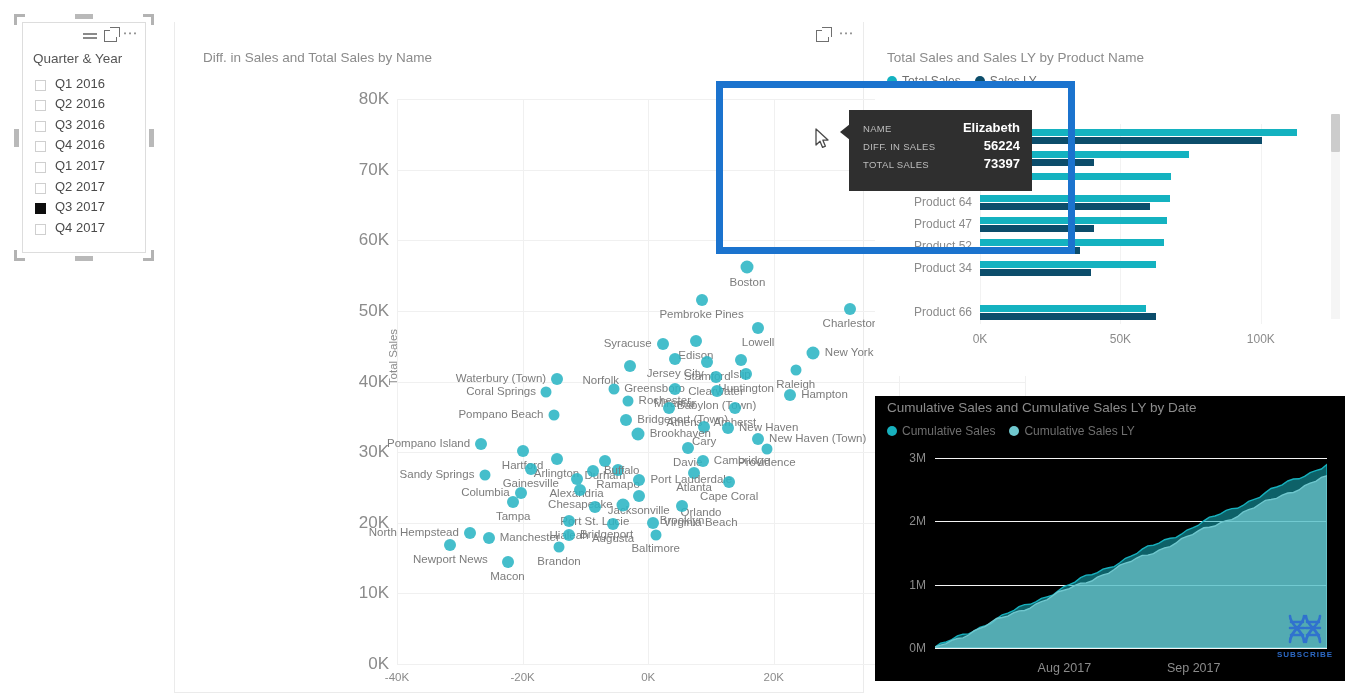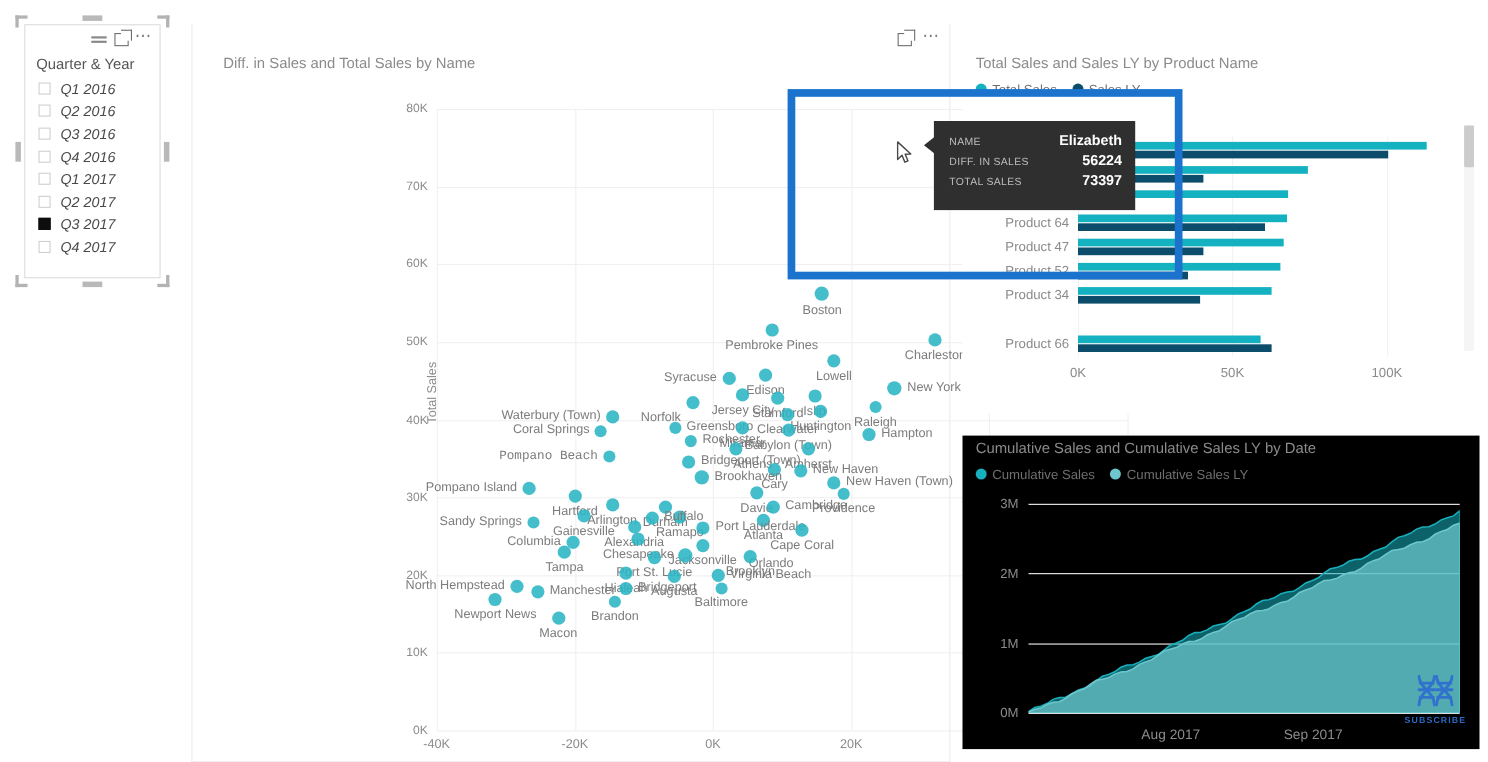--- a/index.html
+++ b/index.html
@@ -35,42 +35,42 @@
   }
   .ic-hamburger::before { top:5px; } .ic-hamburger::after { top:9px; }
   .ic-focus { border:1.6px solid #6f6f6f; width:13px; height:12px; }
   .ic-focus::after {
     content:""; position:absolute; right:-4px; top:-4px; width:9px; height:9px;
     border-top:1.6px solid #6f6f6f; border-right:1.6px solid #6f6f6f; background:#fff;
   }
   .ic-ellipsis { letter-spacing:1.4px; font-size:15px; color:#7a7a7a; line-height:10px; width:auto; }
   .slicer-title { font-size:13.5px; color:#555; padding:2px 0 4px 10px; }
   .slicer-list { padding-left:12px; }
-  .slicer-item { display:flex; align-items:center; height:20.6px; cursor:pointer;font-style:italic; }
+  .slicer-item { display:flex; align-items:flex-end; height:20.6px; cursor:pointer; }
   .cbx { width:11px; height:11px; border:1px solid #cfcfcf; background:#fff; margin-right:9px; flex:none; }
   .cbx.on { background:#0d0d0d; border-color:#0d0d0d; }
   .slicer-label { font-size:13px; color:#4a4a4a; }
 
   
   #scatter {
     position:absolute; left:174px; top:22px; width:690px; height:671px;
     background:#fff; border:1px solid #ebebeb; border-top:none;
   }
   .scatter-head { height:30px; position:relative; }
   .sh-right { position:absolute; right:8px; top:6px; display:flex; gap:10px; align-items:center; }
   .sh-mid { position:absolute; left:50%; transform:translateX(-50%); top:8px; }
   .ic-eq { width:20px; height:10px; position:relative; }
   .ic-eq::before, .ic-eq::after { content:""; position:absolute; left:0; right:0; height:1.6px; background:#8d8d8d; }
   .ic-eq::before { top:2px; } .ic-eq::after { top:6px; }
   .scatter-title { position:absolute; left:28px; top:28px; font-size:13.5px; color:#8b8b8b; }
   .plot { position:absolute; left:222px; top:77px; width:628px; height:565px; }
   .gridline-v, .gridline-h { position:absolute; background:#f0f0f0; }
   .gridline-v { width:1px; top:0; bottom:0; }
   .gridline-h { height:1px; left:0; right:0; }
-  .ytick { position:absolute; right:100%; margin-right:8px; font-size:11px; color:#8b8b8b; transform:translateY(-50%); white-space:nowrap; }
+  .ytick { position:absolute; right:100%; margin-right:8px; font-size:17px; color:#8b8b8b; transform:translateY(-50%); white-space:nowrap; }
   .xtick { position:absolute; top:100%; margin-top:7px; font-size:11.5px; color:#8b8b8b; transform:translateX(-50%); white-space:nowrap; }
   .ylabel {
     position:absolute; left:190px; top:50%; font-size:11.5px; color:#8b8b8b;
     transform:translateY(-50%) rotate(-90deg); transform-origin:center;
   }
   .dot {
     position:absolute; border-radius:50%; background:#2BB5C4; opacity:.88;
     transform:translate(-50%,-50%);
   }
   .dotlabel { position:absolute; font-size:11.5px; color:#7c7c7c; white-space:nowrap; transform:translate(-50%,0); }
@@ -266,21 +266,21 @@
         <div class="dotlabel" style="left: 319.652px; top: 300.387px;">Babylon (Town)</div>
         <div class="dot" style="width: 12px; height: 12px; left: 393.128px; top: 295.919px; background: rgb(43, 181, 196);"></div>
         <div class="dotlabel" style="left: 404.128px; top: 288.919px; transform: translate(0px, 0px);">Hampton</div>
         <div class="dot" style="width: 11px; height: 11px; left: 231.104px; top: 301.569px; background: rgb(43, 181, 196);"></div>
         <div class="dotlabel" style="left: 241.604px; top: 294.569px; transform: translate(0px, 0px);">Rochester</div>
         <div class="dot" style="width: 12px; height: 12px; left: 271.924px; top: 309.337px; background: rgb(43, 181, 196);"></div>
         <div class="dotlabel" style="left: 271.924px; top: 317.337px; padding-left: 31px;">Athens</div>
         <div class="dot" style="width: 12px; height: 12px; left: 337.864px; top: 308.631px; background: rgb(43, 181, 196);"></div>
         <div class="dotlabel" style="left: 337.864px; top: 316.631px;">Amherst</div>
         <div class="dot" style="width: 11px; height: 11px; left: 157px; top: 316.4px; background: rgb(43, 181, 196);"></div>
-        <div class="dotlabel" style="left: 146.5px; top: 309.4px; transform: translate(-100%, 0px); font-family: Liberation Mono, monospace;">Pompano Beach</div>
+        <div class="dotlabel" style="left: 146.5px; top: 309.4px; transform: translate(-100%, 0px);">Pompano Beach</div>
         <div class="dot" style="width: 12px; height: 12px; left: 229.22px; top: 320.637px; background: rgb(43, 181, 196);"></div>
         <div class="dotlabel" style="left: 240.22px; top: 313.637px; transform: translate(0px, 0px);">Bridgeport (Town)</div>
         <div class="dot" style="width: 12px; height: 12px; left: 307.092px; top: 327.7px; background: rgb(43, 181, 196);"></div>
         <div class="dotlabel" style="left: 307.092px; top: 335.7px;">Cary</div>
         <div class="dot" style="width: 12px; height: 12px; left: 330.956px; top: 329.113px; background: rgb(43, 181, 196);"></div>
         <div class="dotlabel" style="left: 341.956px; top: 322.113px; transform: translate(0px, 0px);">New Haven</div>
         <div class="dot" style="width: 13px; height: 13px; left: 241.152px; top: 334.762px; background: rgb(43, 181, 196);"></div>
         <div class="dotlabel" style="left: 252.652px; top: 327.762px; transform: translate(0px, 0px);">Brookhaven</div>
         <div class="dot" style="width: 12px; height: 12px; left: 361.1px; top: 339.706px; background: rgb(43, 181, 196);"></div>
         <div class="dotlabel" style="left: 372.1px; top: 332.706px; transform: translate(0px, 0px);">New Haven (Town)</div>

